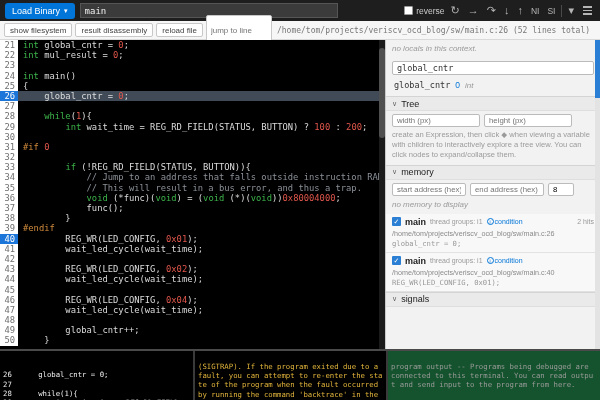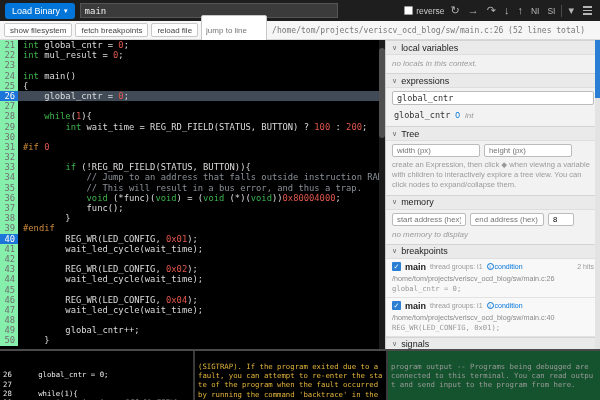--- a/index.html
+++ b/index.html
@@ -25,21 +25,21 @@
   .toolbar2 { height:19px; background:#f6f6f6; border-bottom:1px solid #d9d9d9; display:flex; align-items:center; gap:3px; padding:0 4px; flex:none; }
   .tb-btn { background:#fff; border:1px solid #c8c8c8; border-radius:2px; color:#444; font-size:8px; height:14px; padding:0 5px; font-family:inherit; cursor:pointer; white-space:nowrap; }
   .jump-input { width:66px; height:30px; border:1px solid #c8c8c8; border-radius:2px; font-size:8px; padding:0 4px; color:#333; font-family:inherit; }
   .path-wrap { font-size:8px; color:#777; white-space:nowrap; overflow:hidden; margin-left:2px; font-family:"DejaVu Sans Mono", monospace; }
 
   
   .main { flex:1; display:flex; min-height:0; }
   .source-pane { width:385px; background:#000; position:relative; overflow:hidden; flex:none; }
   .srcline { display:flex; height:10.2px; font-family:"DejaVu Sans Mono", monospace; font-size:8.8px; line-height:10.2px; color:#dcdcdc; }
   .srcline.current { background:#414b57; }
-  .gut { width:18px; flex:none; text-align:right; padding-right:3px; background:#86efac; color:#6f6f6f; cursor:pointer; }
+  .gut { width:18px; flex:none; text-align:right; padding-right:3px; background:#ffffff; color:#6f6f6f; cursor:pointer; }
   .gut.bp { background:#1c75d8; color:#fff; }
   .code-text { padding-left:5px; white-space:pre; flex:1; overflow:hidden; }
   .kw { color:#3cb44b; } .num { color:#e2574c; } .pp { color:#cf8a3b; } .com { color:#8b9198; }
   .src-scrollbar { position:absolute; right:0; top:0; bottom:0; width:6px; background:#1b1b1b; }
   .src-thumb { position:absolute; top:8px; left:0; width:6px; height:90px; background:#4f4f4f; border-radius:3px; }
 
   
   .right-panel { flex:1; background:#f2f2f2; border-left:1px solid #c9c9c9; position:relative; overflow:hidden; font-size:8.5px; }
   .sec-h { background:#eaeaea; border-top:1px solid #d4d4d4; border-bottom:1px solid #dedede; height:15px; display:flex; align-items:center; gap:4px; padding:0 6px; color:#222; font-size:9px; cursor:pointer; }
   .sec-h .caret { color:#666; font-size:7px; }
@@ -103,21 +103,21 @@
       <button class="menu-icon">
           <i></i>
           <i></i>
           <i></i>
         </button>
     </div>
   </header>
 
   <div class="toolbar2">
     <button class="tb-btn">show filesystem</button>
-    <button class="tb-btn">fetch breakpoints</button>
+    <button class="tb-btn">result disassembly</button>
     <button class="tb-btn">reload file</button>
     <input class="jump-input" placeholder="jump to line" style="">
     <span class="path-wrap">
       <span>/home/tom/projects/veriscv_ocd_blog/sw/main.c:26</span>
       <span>(52 lines total)</span>
     </span>
   </div>
 
   <div class="main">
 
@@ -244,32 +244,24 @@
             <span class="code-text">    }</span>
           </div>
         </div>
       <div class="src-scrollbar">
           <div class="src-thumb"></div>
         </div>
     </div>
 
     <aside class="right-panel">
 
-      <div class="sec-h">
-        <span class="caret">∨</span>
-        <span>local variables</span>
-      </div>
       <div class="sec-b">
         <span class="muted">no locals in this context.</span>
       </div>
 
-      <div class="sec-h">
-        <span class="caret">∨</span>
-        <span>expressions</span>
-      </div>
       <div class="sec-b">
         <input class="expr-input" value="global_cntr" style="">
         <div class="expr-row">
           <span class="expr-name">global_cntr</span>
           <span class="expr-val">0</span>
           <span class="expr-type">int</span>
         </div>
       </div>
 
       <div class="sec-h">
@@ -290,24 +282,20 @@
       </div>
       <div class="sec-b">
         <div class="mem-inputs">
           <input class="small-input mem-input" placeholder="start address (hex)" style="">
           <input class="small-input mem-input" placeholder="end address (hex)" style="">
           <input class="small-input bytes-input" value="8" style="">
         </div>
         <span class="muted">no memory to display</span>
       </div>
 
-      <div class="sec-h">
-        <span class="caret">∨</span>
-        <span>breakpoints</span>
-      </div>
       <div class="bp-list">
 
         <div class="bp-item">
           <div class="bp-row1">
             <span class="bpcheck">✓</span>
             <span class="bp-func">main</span>
             <span class="bp-meta">thread groups: i1</span>
             <span class="bp-cond">
                 <i class="info-i">i</i>
                 <span>condition</span>

